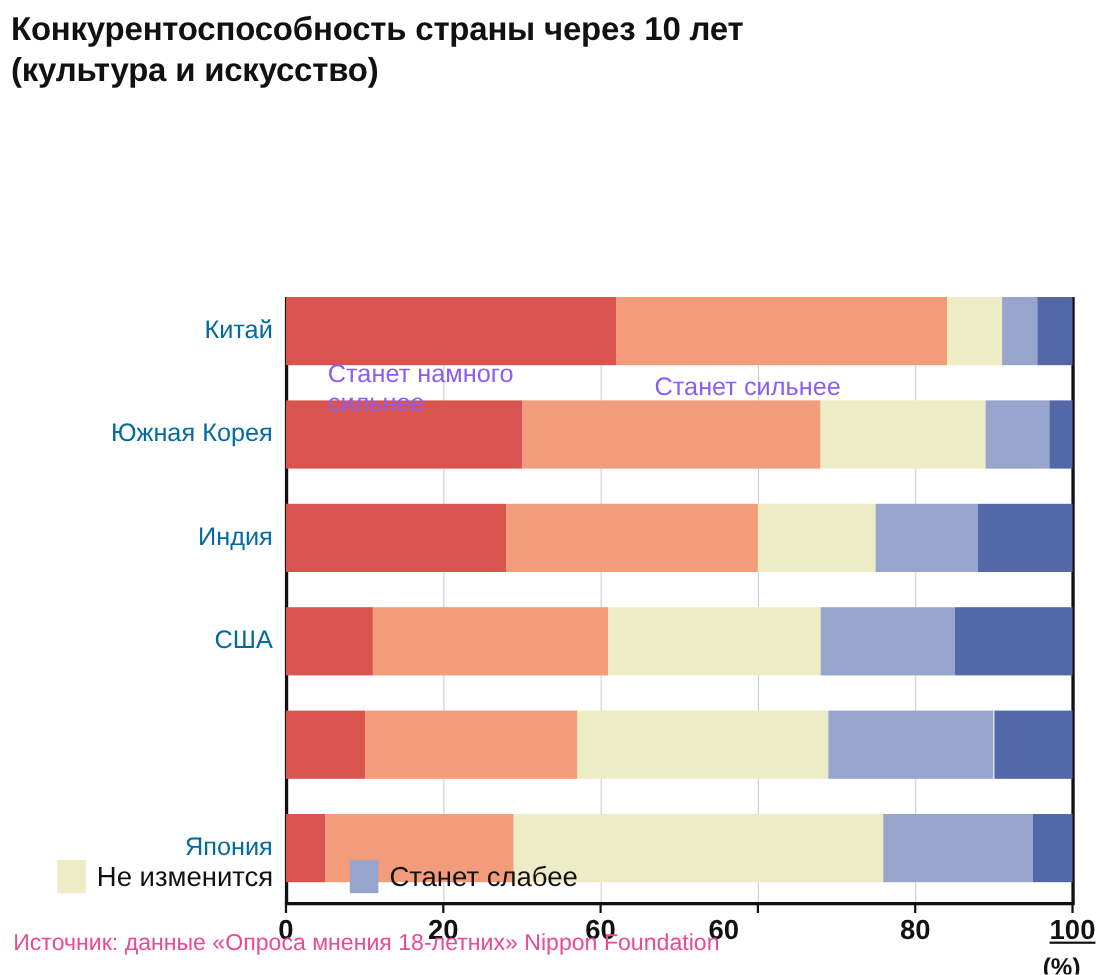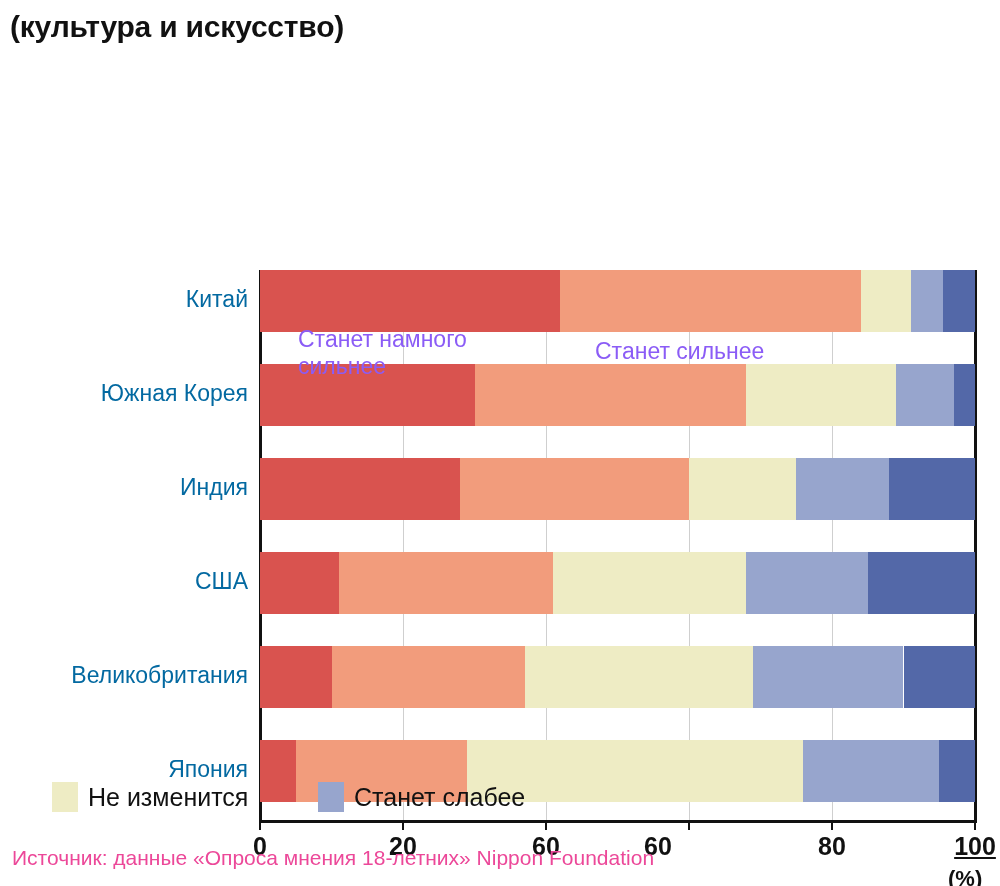--- a/index.html
+++ b/index.html
@@ -146,20 +146,21 @@
     color:#3b3b46;
     line-height:1;
   }
   #logo-dot{color:#e03030;}
   #logo-com{color:#8d8d96;font-weight:normal;}
 </style>
 </head>
 <body>
 
 <div id="title">
+    <div>Конкурентоспособность страны через 10 лет</div>
     <div>(культура и искусство)</div>
   </div>
 
 <div id="chart-area">
   <div id="gridlines">
       <div class="gridline" style="left: 402.5px; top: 140px; height: 551px;"></div>
       <div class="gridline" style="left: 545.5px; top: 140px; height: 551px;"></div>
       <div class="gridline" style="left: 688.5px; top: 140px; height: 551px;"></div>
       <div class="gridline" style="left: 831.5px; top: 140px; height: 551px;"></div>
     </div>
@@ -222,21 +223,20 @@
       <div class="tick-mark" style="left: 831px;"></div>
       <div class="tick-label" style="left: 832px;">80</div>
       <div class="tick-mark" style="left: 974px;"></div>
       <div class="tick-label" style="left: 975px; text-decoration: underline;">100</div>
     </div>
   <div id="pct-label">(%)</div>
 <div class="cat-label" style="top: 158px;">Китай</div>
     <div class="cat-label" style="top: 251.964px;">Южная Корея</div>
     <div class="cat-label" style="top: 345.929px;">Индия</div>
     <div class="cat-label" style="top: 439.893px;">США</div>
-    <div class="cat-label" style="top: 533.857px;">Великобритания</div>
     <div class="cat-label" style="top: 627.821px;">Япония</div>
     <div class="inbar-label" style="left: 298px; top: 148px;">Станет намного
 сильнее</div>
     <div class="inbar-label" style="left: 595px; top: 160px;">Станет сильнее</div>
   </div>
 
 <div id="legend">
     <div class="legend-item" style="left: 52px;">
       <span class="legend-swatch" style="background: rgb(238, 236, 196);"></span>
       <span>Не изменится</span>

